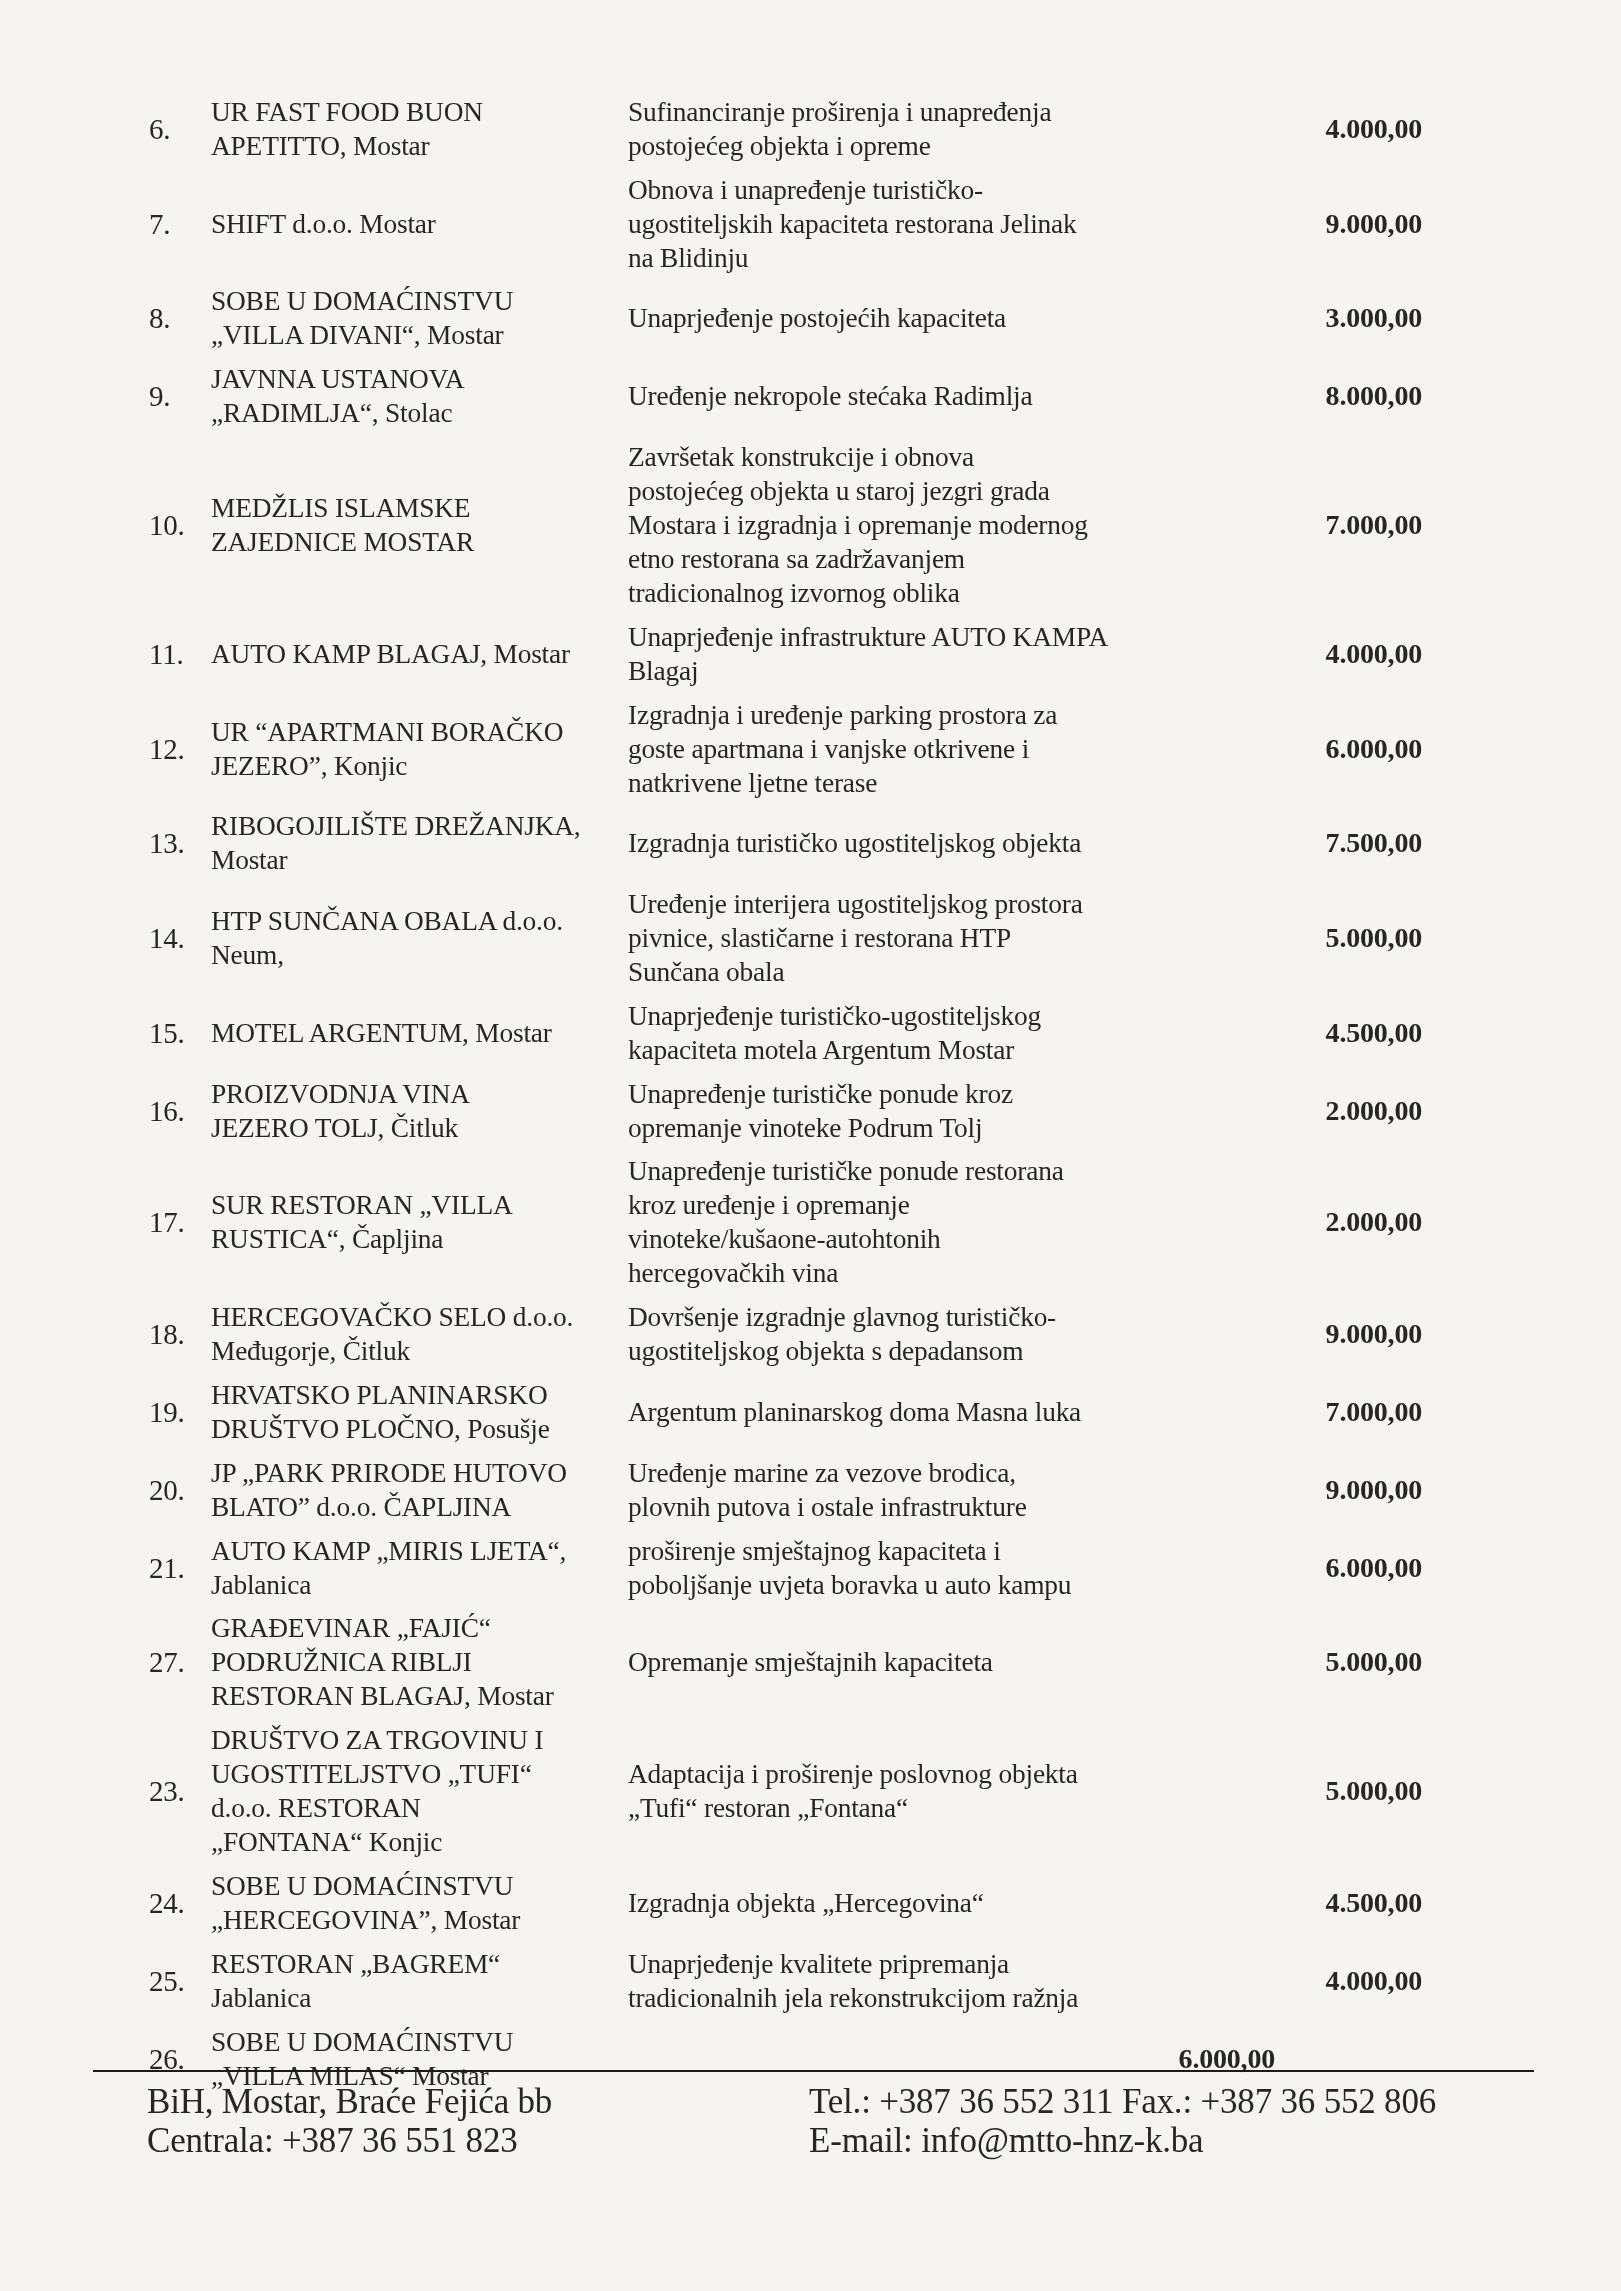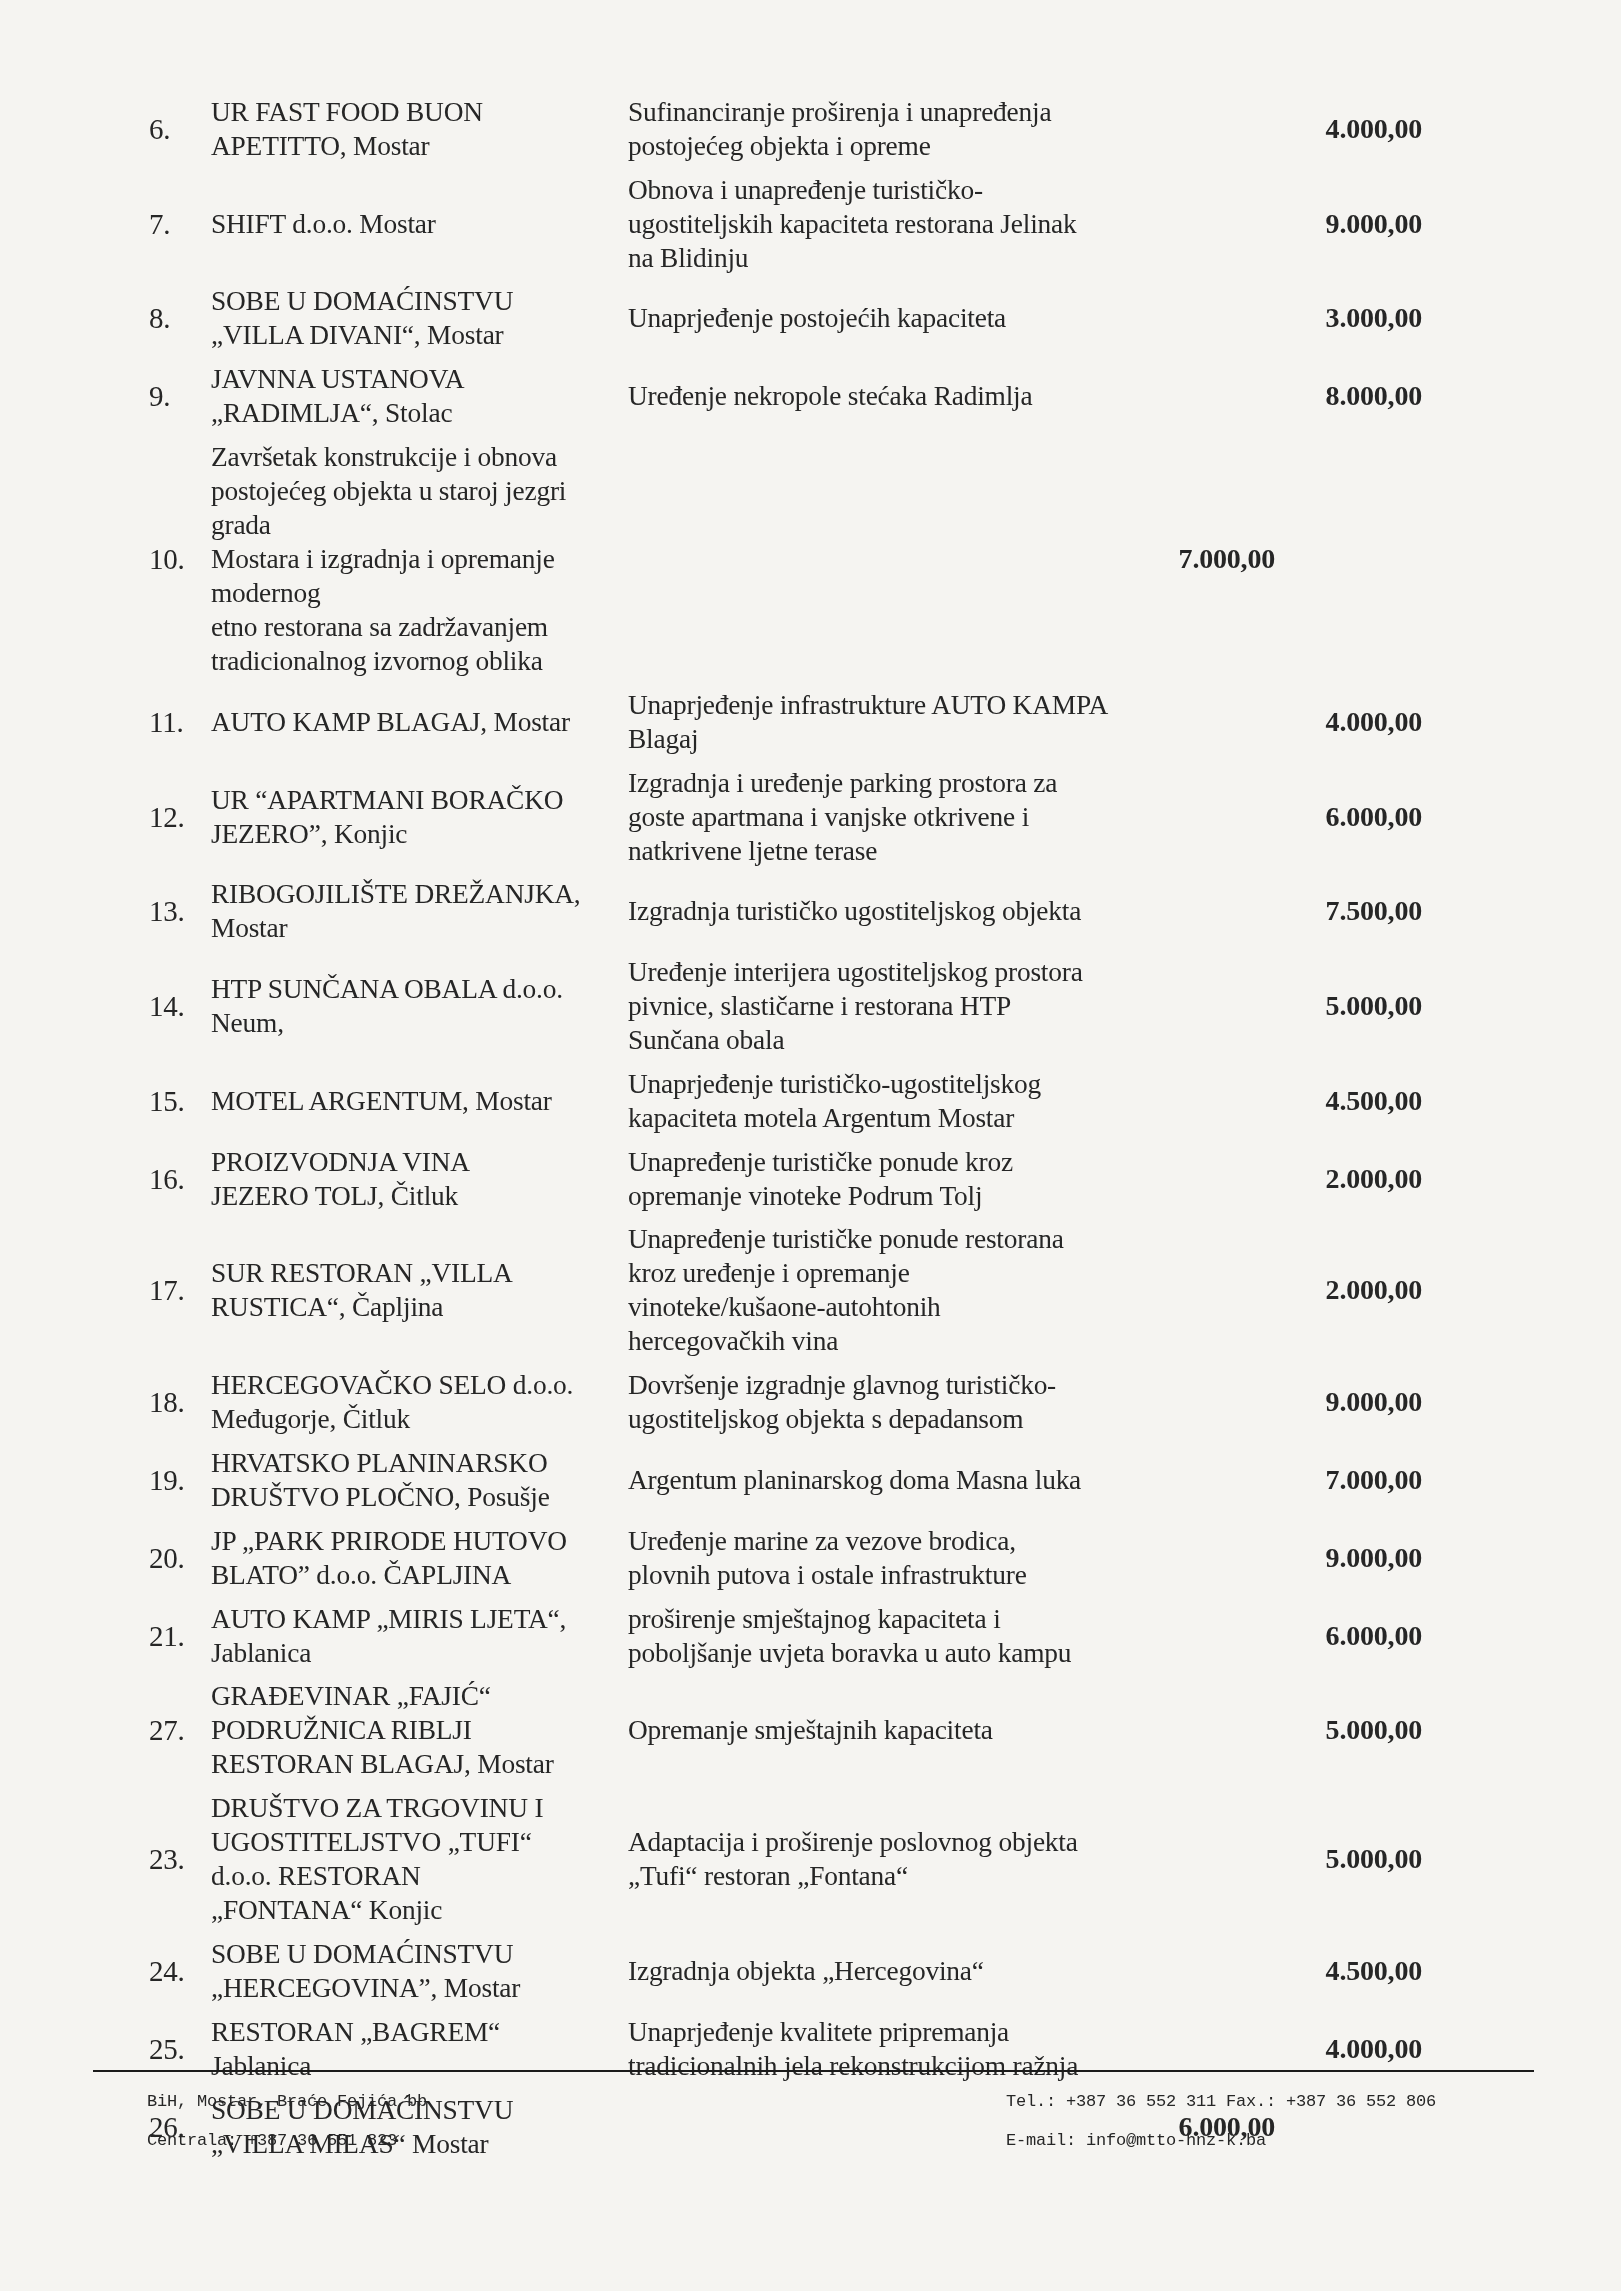--- a/index.html
+++ b/index.html
@@ -58,23 +58,22 @@
     height: 2px;
     background: #1b1b1b;
   }
   .footer {
     position: absolute;
     left: 147px;
     top: 2082px;
     width: 1289px;
     display: flex;
     justify-content: space-between;
-    font-size: 17px;
+    font-size: 35px;
     line-height: 39px;
-    font-family: Liberation Mono, monospace;
   }
   .footer-left, .footer-right {
     white-space: pre-line;
   }
 </style>
 </head>
 <body>
 
 <div class="page">
 
@@ -108,20 +107,22 @@
     <div class="row">
       <div class="cell num">9.</div>
       <div class="cell name">JAVNNA USTANOVA
 „RADIMLJA“, Stolac</div>
       <div class="cell desc">Uređenje nekropole stećaka Radimlja</div>
       <div class="cell amount">8.000,00</div>
     </div>
 
     <div class="row">
       <div class="cell num">10.</div>
+      <div class="cell name">MEDŽLIS ISLAMSKE
+ZAJEDNICE MOSTAR</div>
       <div class="cell desc">Završetak konstrukcije i obnova
 postojećeg objekta u staroj jezgri grada
 Mostara i izgradnja i opremanje modernog
 etno restorana sa zadržavanjem
 tradicionalnog izvornog oblika</div>
       <div class="cell amount">7.000,00</div>
     </div>
 
     <div class="row">
       <div class="cell num">11.</div>

